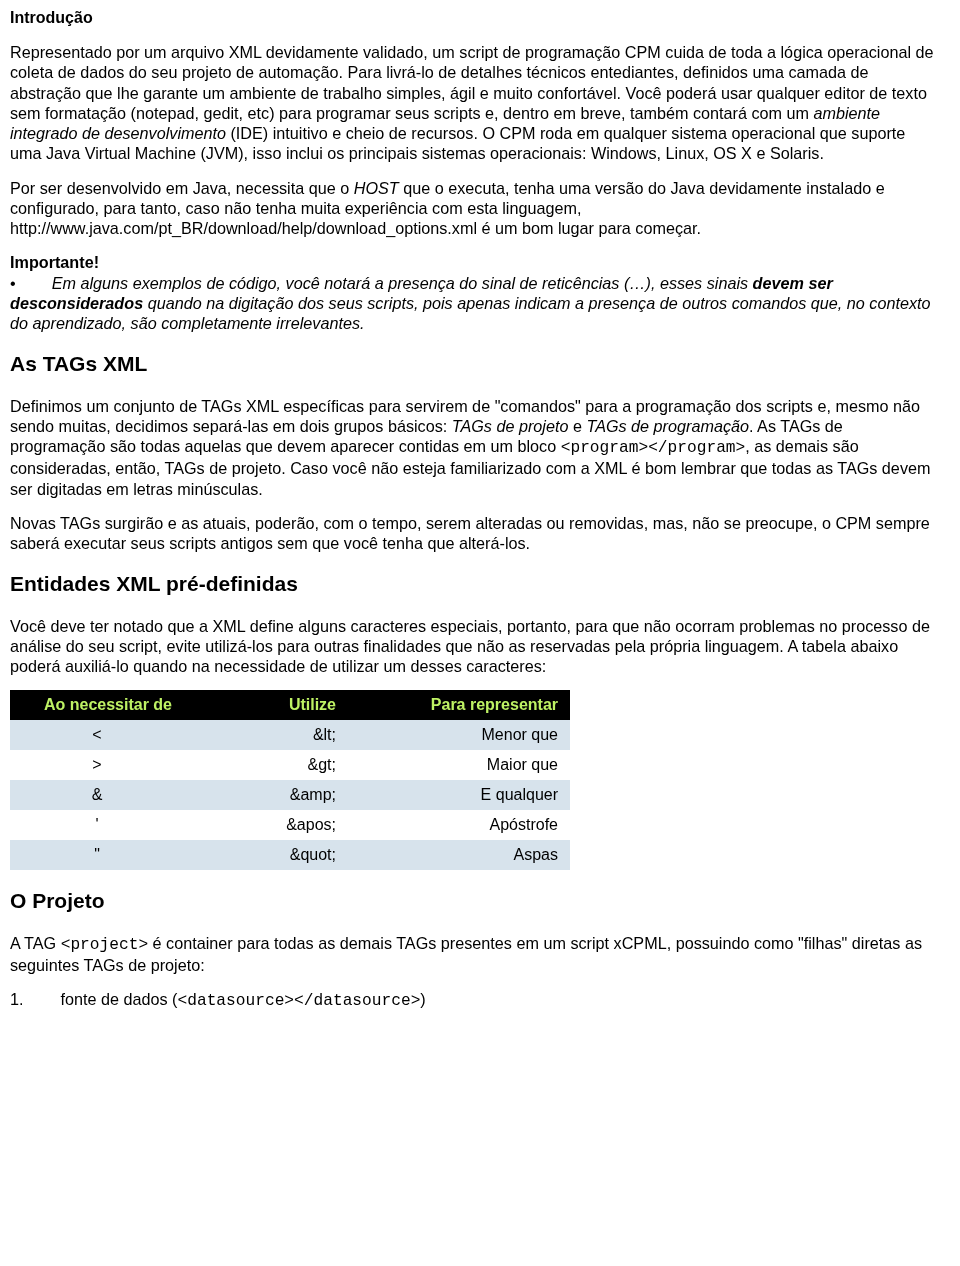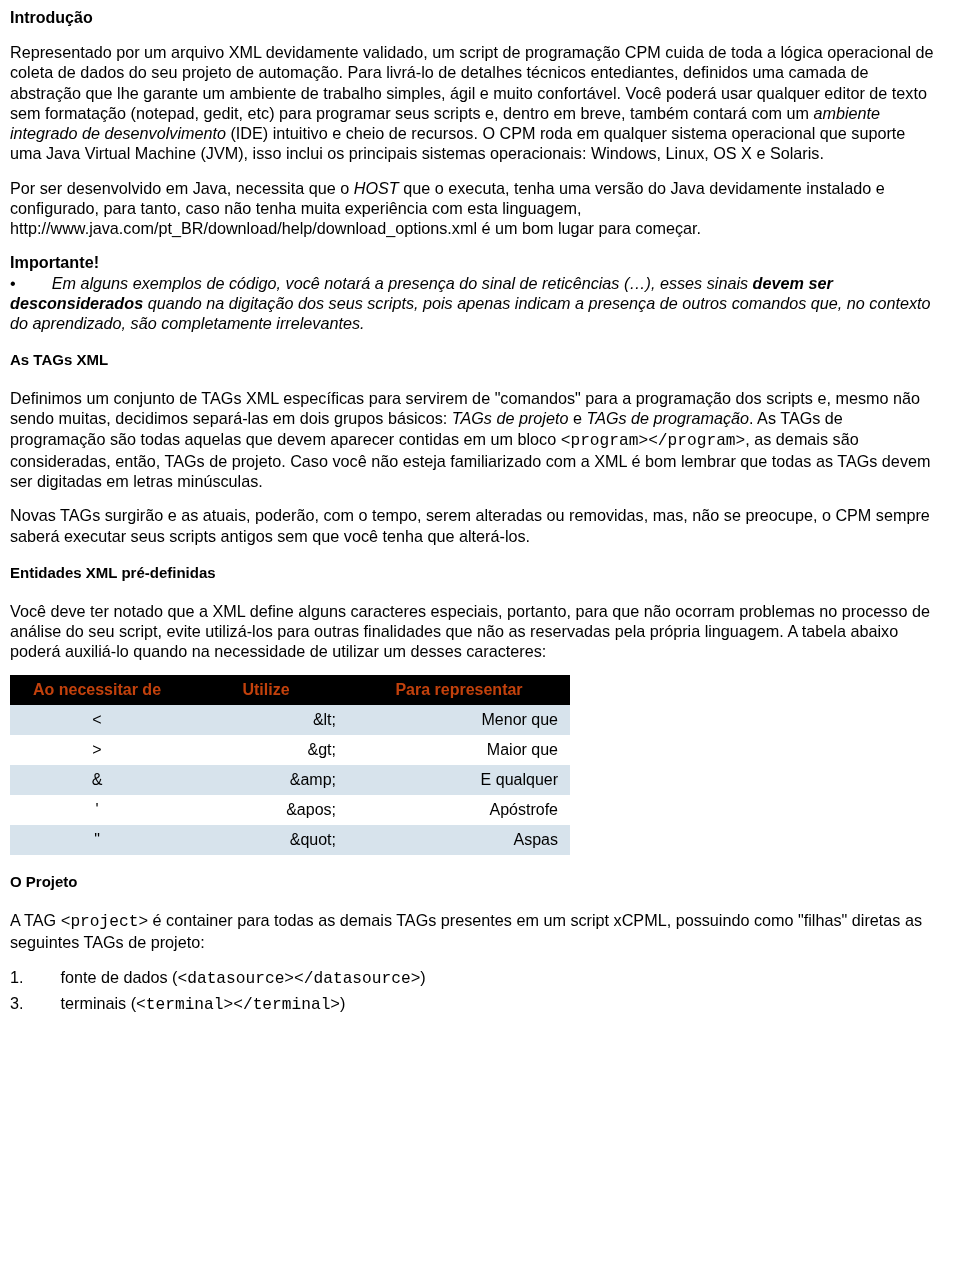--- a/index.html
+++ b/index.html
@@ -5,28 +5,28 @@
   body {
     font-family: Arial, Helvetica, sans-serif;
     font-size: 16.2px;
     line-height: 1.25;
     color: #000;
     margin: 0;
     padding: 8px 10px;
     width: 940px;
   }
   h1.sec { font-size: 16px; font-weight: bold; margin: 0 0 14px 0; }
-  h2.sec { font-size: 15px; font-weight: bold; margin: 18px 0 18px 0; }
+  h2.sec { font-size: 21px; font-weight: bold; margin: 18px 0 18px 0; }
   p { margin: 0 16px 14px 0; }
   .ital { font-style: italic; }
   .bold { font-weight: bold; }
   .mono { font-family: "Courier New", monospace; }
   table.ent { border-collapse: collapse; width: 560px; margin: 4px 0 18px 0; }
   table.ent th {
-    background: #000; color: #c2410c; text-align: center;
+    background: #000; color: #bef264; text-align: right;
     font-weight: bold; padding: 5px 12px; font-size: 16px; margin-left: 31px;
   }
   table.ent td { padding: 5px 12px; font-size: 16px; text-align: right; }
   table.ent tr.odd td { background: #d7e3ec; }
   table.ent tr.even td { background: #ffffff; }
   table.ent td.c0 { text-align: center; width: 150px; }
   table.ent td.c1 { width: 140px; }
   table.ent td.c2 { }
   ol.proj { margin: 0; padding-left: 0; list-style: none; }
   ol.proj li { margin: 4px 0 2px 0; }
@@ -101,17 +101,13 @@
 
 <p>
   <span>A TAG </span><span class="mono">&lt;project&gt;</span><span> é container para todas as demais TAGs presentes em um script xCPML, possuindo como "filhas" diretas as seguintes TAGs de projeto:</span>
 </p>
 
 <ol class="proj">
   <li>
     <span class="num">1.</span>
     <span>fonte de dados (</span><span class="mono">&lt;datasource&gt;&lt;/datasource&gt;</span><span>)</span>
   </li>
-  <li>
-    <span class="num">3.</span>
-    <span>terminais (</span><span class="mono">&lt;terminal&gt;&lt;/terminal&gt;</span><span>)</span>
-  </li>
 </ol>
 
 </body></html>

